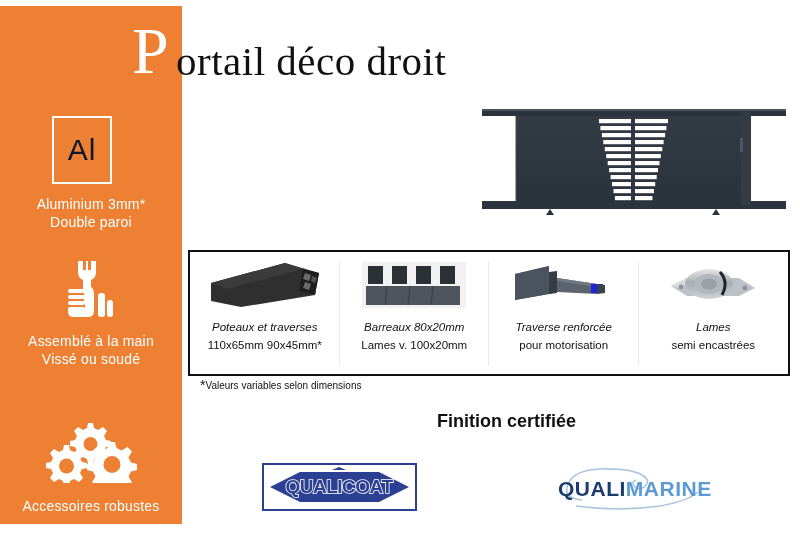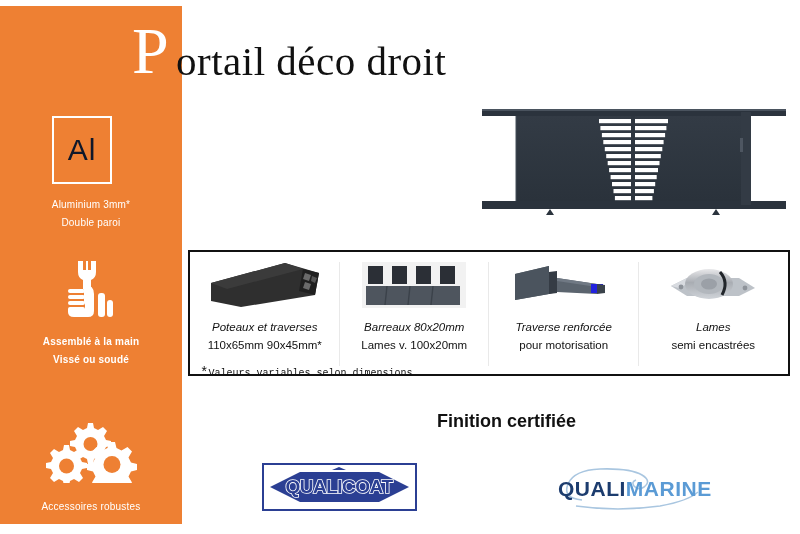--- a/index.html
+++ b/index.html
@@ -6,34 +6,34 @@
   body{width:800px;height:534px;position:relative;overflow:hidden;
        font-family:"Liberation Sans", sans-serif;}
 
   
   #page{position:absolute;left:0;top:0;width:800px;height:534px;background:#ffffff;}
 
   
   #sidebar{position:absolute;left:0;top:6px;width:182px;height:518px;
            background:#ee8033;}
   .side-block{position:absolute;left:0;width:182px;text-align:center;color:#fff;}
-  .side-label{font-size:10px;letter-spacing:.2px;line-height:15px;color:#ffffff;
+  .side-label{font-size:14px;letter-spacing:.2px;line-height:15px;color:#ffffff;
               margin-top:3px;font-family:"Liberation Sans", sans-serif;}
 
   
   #al-box{position:absolute;left:52px;top:110px;width:60px;height:68px;
           border:2.5px solid #ffffff;box-sizing:border-box;}
   #al-text{position:absolute;left:0;top:0;width:100%;height:100%;
            display:flex;align-items:center;justify-content:center;
            font-size:30px;color:#0f172a;font-family:"Liberation Sans", sans-serif;
            letter-spacing:1px;}
 
   
   #alu-labels{top:188px;}
-  #hand-labels{top:325px;font-weight:bold;}
+  #hand-labels{top:325px;}
   #gear-labels{top:490px;}
 
   
   .icon-wrap{position:absolute;width:182px;text-align:center;}
   #hand-icon-wrap{top:253px;}
   #gear-icon-wrap{top:415px;}
 
   
   #title{position:absolute;left:132px;top:24px;height:62px;
          white-space:nowrap;}
@@ -52,22 +52,22 @@
             display:flex;}
   .feature{flex:1;position:relative;display:flex;flex-direction:column;
            align-items:center;justify-content:flex-start;padding-top:8px;}
   .feature .fimg{height:50px;display:flex;align-items:center;justify-content:center;}
   .fline{font-size:11.5px;color:#111;text-align:center;line-height:16px;
          margin-top:2px;font-family:"Liberation Sans", sans-serif;}
   .fline.first{margin-top:9px;font-style:italic;}
   .fsep{position:absolute;top:10px;right:0;width:1px;height:104px;background:#e9e9e9;}
 
   
-  #footnote{position:absolute;left:200px;top:368px;font-size:10px;color:#111;
-            font-family:Liberation Mono, monospace;}
+  #footnote{position:absolute;left:200px;top:380px;font-size:10px;color:#111;
+            font-family:Liberation Sans, sans-serif;}
   #footnote .star{font-size:14px;vertical-align:top;line-height:10px;}
   #finition{position:absolute;left:437px;top:411px;font-size:18px;font-weight:bold;
             color:#111;font-family:"Liberation Sans", sans-serif;}
 
   
   #logo-qualicoat{position:absolute;left:262px;top:463px;width:155px;height:48px;
                   border:2px solid #2b3f93;box-sizing:border-box;background:#fff;}
   #logo-qualimarine{position:absolute;left:548px;top:462px;width:165px;height:50px;}
 </style>
 </head>

